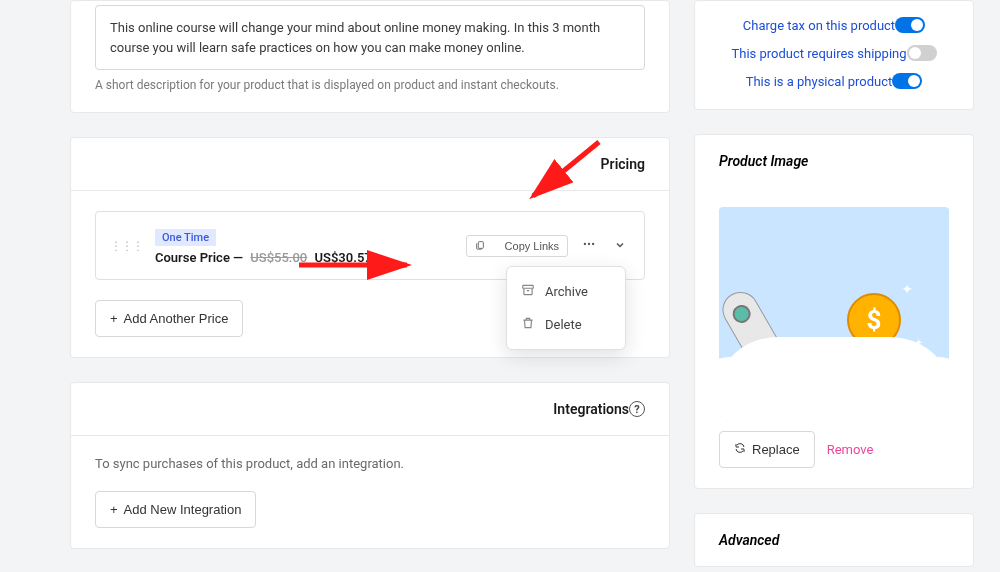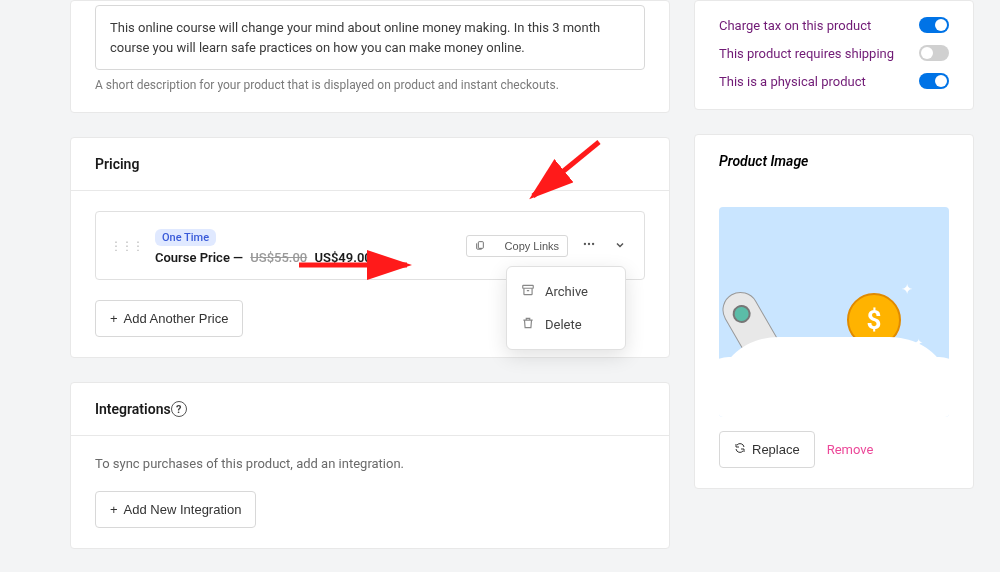--- a/index.html
+++ b/index.html
@@ -21,21 +21,21 @@
     .card {
       background: #fff;
       border: 1px solid #e8e8e8;
       border-radius: 4px;
       margin-bottom: 24px;
     }
     .card-header {
       padding: 18px 24px;
       border-bottom: 1px solid #e8e8e8;
       display: flex;
-      justify-content: flex-start;
+      justify-content: flex-end;
       align-items: center;
     }
     .card-header h3 { font-size: 14px; font-weight: 600; color: #1a1a1a; }
     .desc-box {
       border: 1px solid #d8d8d8;
       border-radius: 4px;
       padding: 12px 14px;
       font-size: 13px;
       color: #3a3a3a;
       line-height: 1.5;
@@ -61,21 +61,21 @@
       font-size: 12px;
       letter-spacing: -1px;
     }
     .badge {
       display: inline-block;
       background: #e0e9ff;
       color: #3a5bd9;
       font-size: 11px;
       font-weight: 500;
       padding: 2px 7px;
-      border-radius: 6px;
+      border-radius: 1px;
       margin-bottom: 4px;
     }
     .price-line { font-size: 13px; font-weight: 600; color: #1a1a1a; }
     .price-line .strike { text-decoration: line-through; color: #9a9a9a; font-weight: 500; margin: 0 4px; }
     .row-actions {
       margin-left: auto;
       display: flex;
       align-items: center;
       gap: 10px;
     }
@@ -129,25 +129,25 @@
       align-items: center;
       gap: 10px;
       padding: 8px 14px;
       font-size: 13px;
       color: #444;
       cursor: pointer;
     }
     .muted-text { font-size: 13px; color: #6a6a6a; padding: 20px 24px; }
     .toggle-row {
       display: flex;
-      justify-content: space-between;
+      justify-content: center;
       align-items: center;
       padding: 6px 24px;
       font-size: 13px;
-      color: #701a75;
+      color: #1d4ed8;
     }
     .toggle {
       width: 30px; height: 16px; border-radius: 10px; position: relative; cursor: pointer;
     }
     .toggle.on { background: #0073e6; }
     .toggle.off { background: #d0d0d0; }
     .toggle::after {
       content: ''; position: absolute; width: 12px; height: 12px; background: #fff; border-radius: 50%; top: 2px;
     }
     .toggle.on::after { right: 2px; }
@@ -196,21 +196,21 @@
         <h3>Pricing</h3>
       </div>
 
       <div class="price-row">
         <span class="drag-handle">⋮⋮⋮</span>
         <div>
           <span class="badge">One Time</span>
           <div class="price-line">
             <span>Course Price</span> —
             <span class="strike">US$55.00</span>
-            <span>US$49.00</span>
+            <span>US$30.57</span>
           </div>
         </div>
         <div class="row-actions">
           <button class="btn-sm">
             <span>
               <svg width="10" height="10" viewBox="0 0 24 24" fill="none" stroke="currentColor" stroke-width="2">
                   <rect x="8" y="4" width="12" height="16" rx="2"></rect>
                   <path d="M4 8v12a2 2 0 0 0 2 2h10"></path>
                 </svg>
             </span>
@@ -317,20 +317,23 @@
                 <path d="M4 4v6h6M20 20v-6h-6"></path>
                 <path d="M20 10A8 8 0 0 0 6 6M4 14a8 8 0 0 0 14 4"></path>
               </svg>
           </span>
           <span>Replace</span>
         </button>
         <span class="link-btn">Remove</span>
       </div>
     </div>
 
+    <div class="card">
+      <div class="side-card-header">Advanced</div>
+    </div>
   </div>
 </div>
 
 <div class="arrow" style="top:138px;left:525px;">
   <svg width="80" height="70">
     <defs>
         <marker id="ah1" markerWidth="10" markerHeight="10" refX="8" refY="3" orient="auto">
           <path d="M0,0 L0,6 L9,3 z" fill="#ff1a1a"></path>
         </marker>
       </defs>

